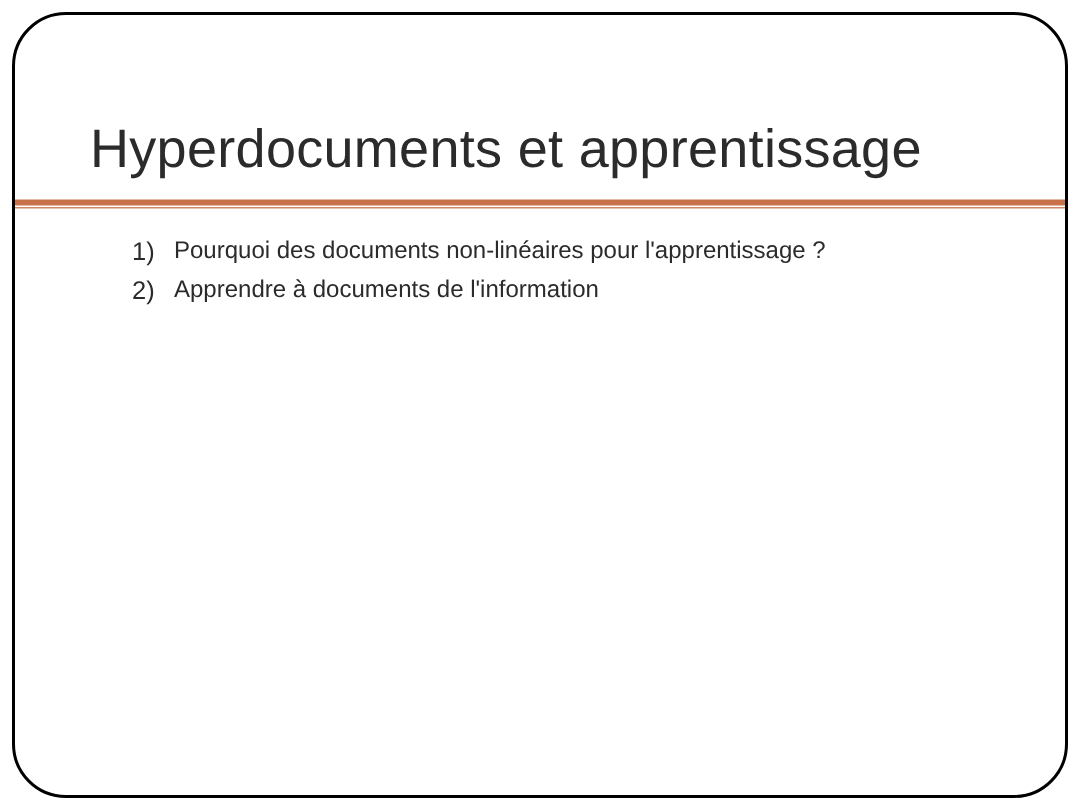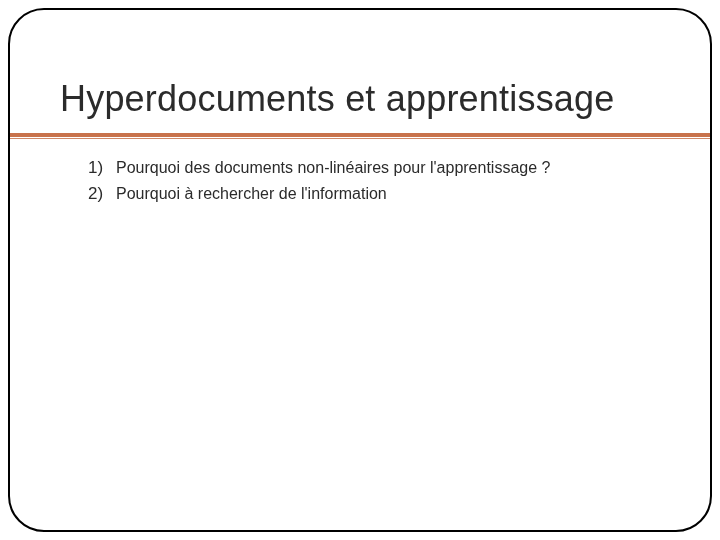--- a/index.html
+++ b/index.html
@@ -78,16 +78,16 @@
 
 <div class="slide-frame">
   <div class="content">
     <h1 class="title">Hyperdocuments et apprentissage</h1>
     <div class="divider">
       <div class="thick"></div>
       <div class="thin"></div>
     </div>
     <ol class="list">
       <li>Pourquoi des documents non-linéaires pour l'apprentissage ?</li>
-      <li>Pourquoi à rechercher de l'information</li>
+      <li>Apprendre à documents de l'information</li>
     </ol>
   </div>
 </div>
 
 </body></html>

